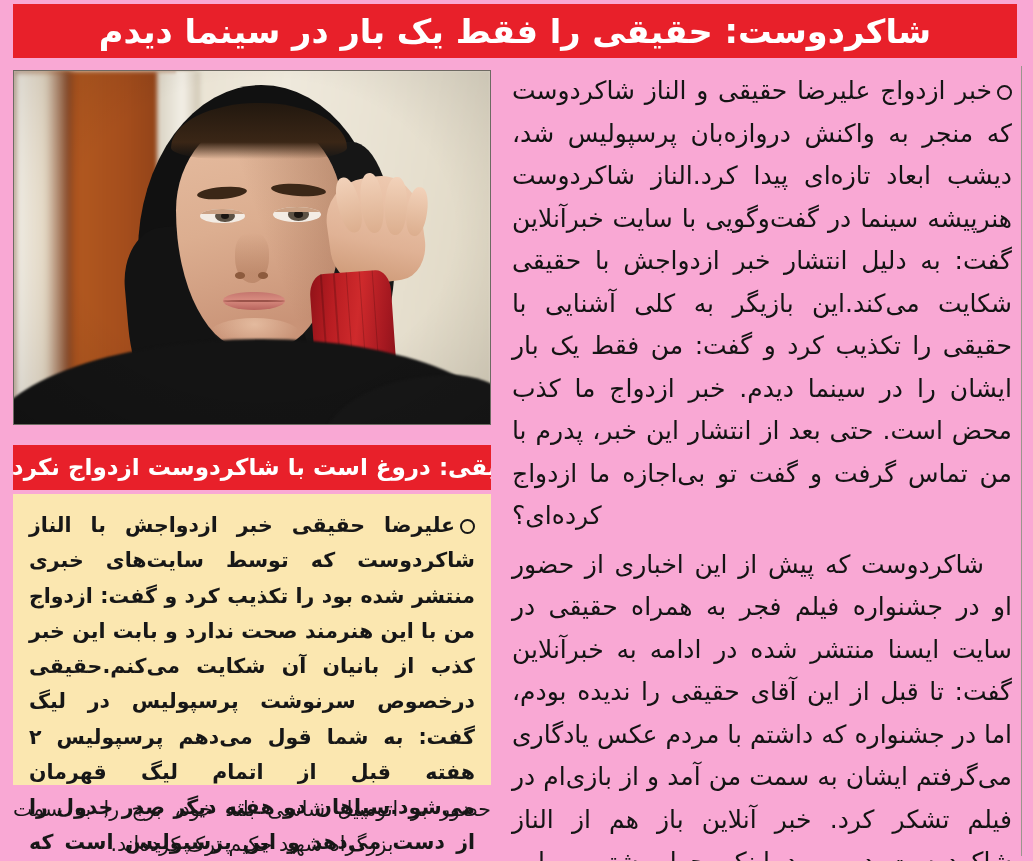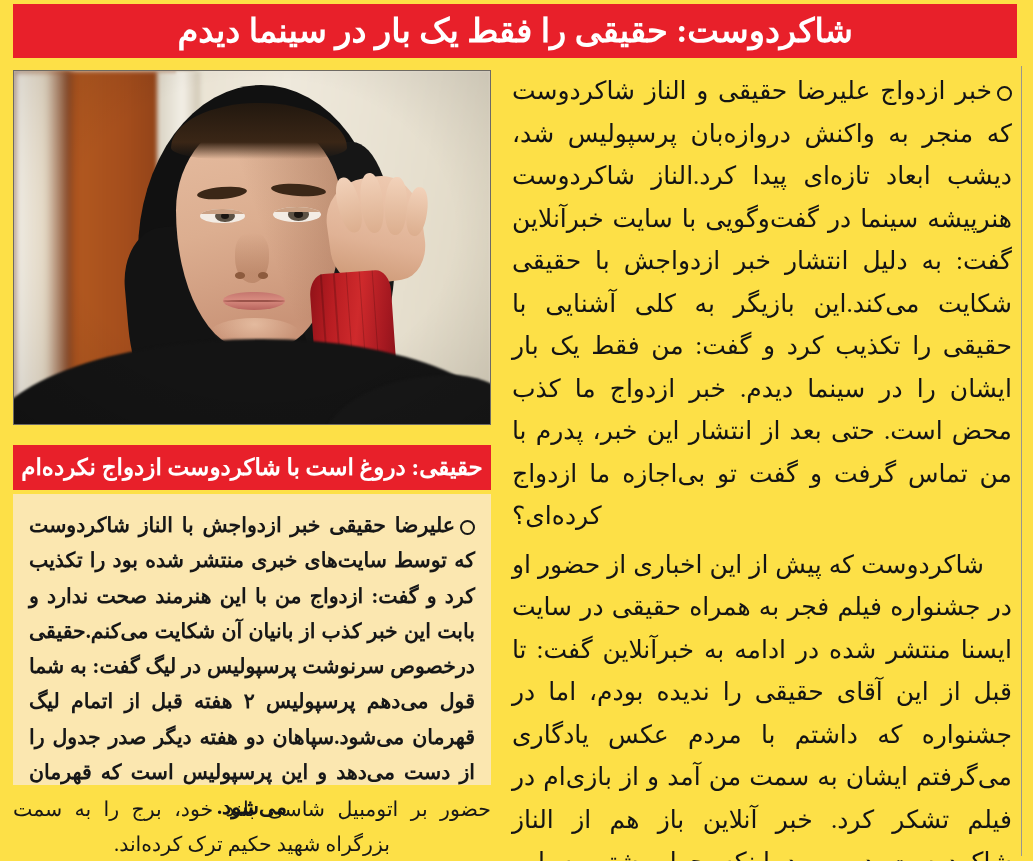--- a/index.html
+++ b/index.html
@@ -8,22 +8,21 @@
     width:1033px;height:861px;
     background:#ffffff;
     font-family:"DejaVu Sans","Liberation Sans",sans-serif;
     overflow:hidden;
     position:relative;
   }
   .page{
     position:relative;
     width:1033px;height:861px;
     box-sizing:border-box;
-    background:#fde047;
-    font-family:Liberation Serif, serif;
+    background:#f9a8d4;
   }
 
   
   .headline-bar{
     position:absolute;
     left:13px; top:4px;
     width:1004px; height:54px;
     background:#e8202a;
     display:flex;
     align-items:center;

